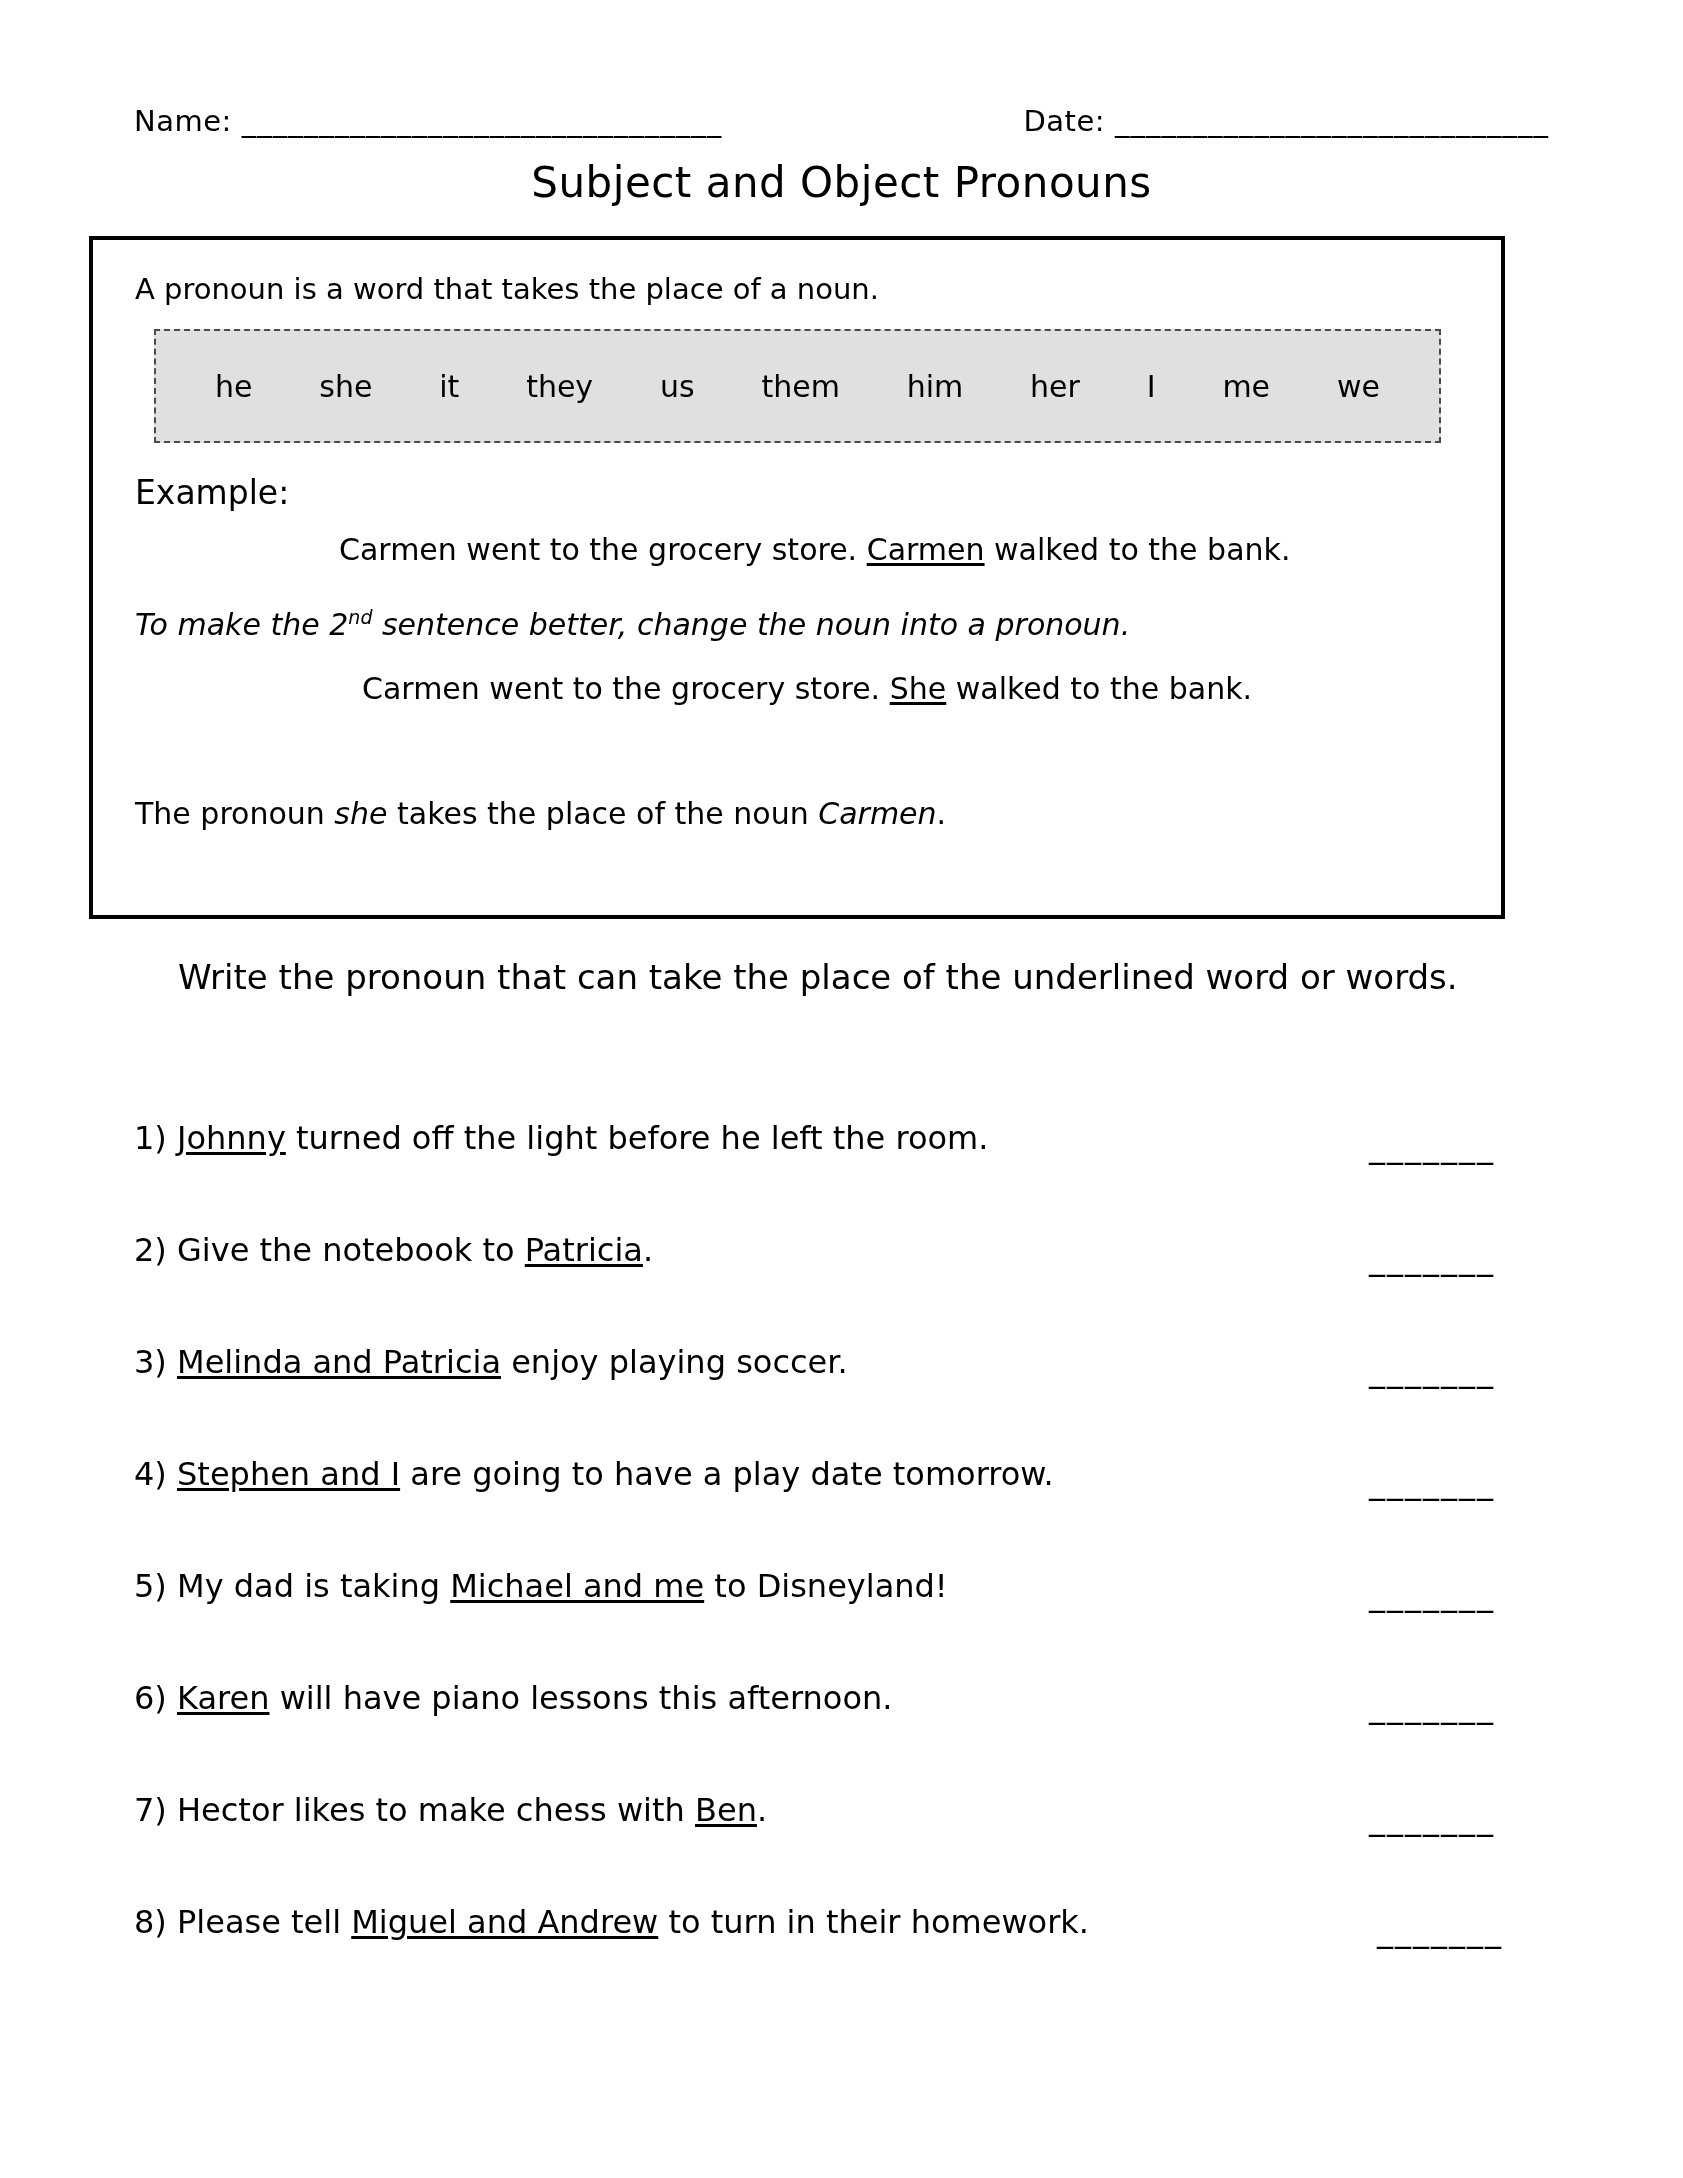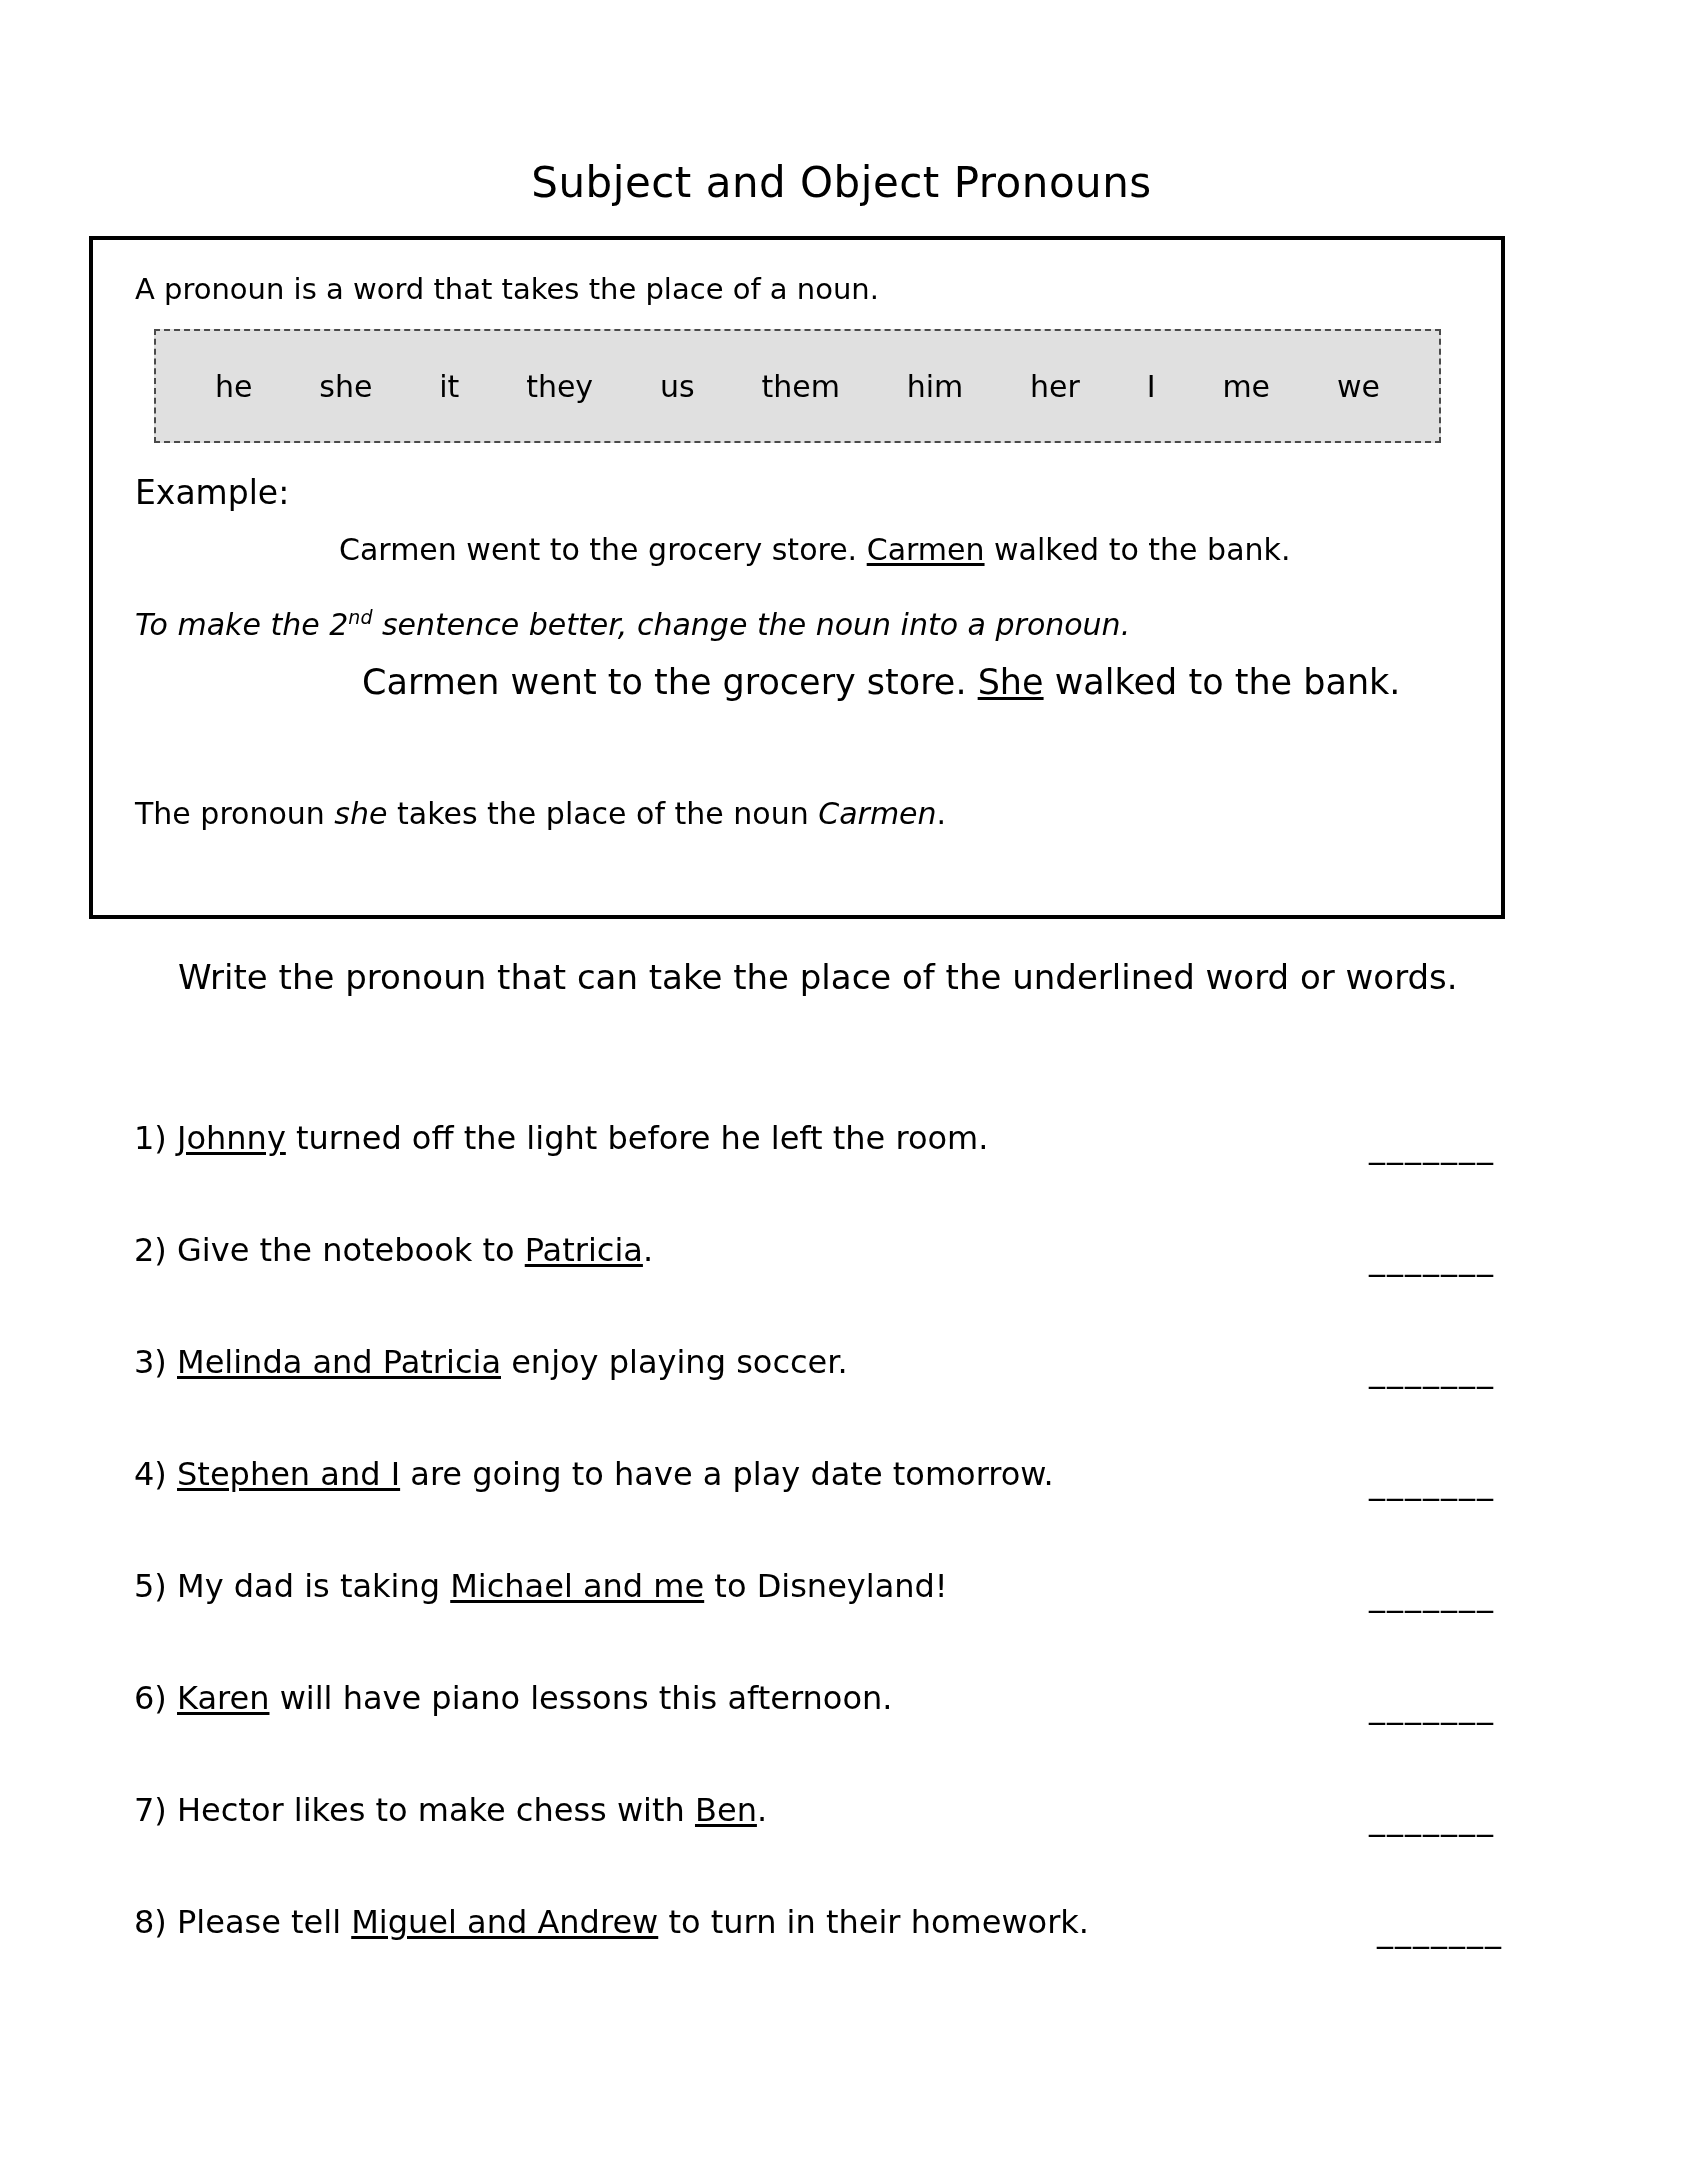--- a/index.html
+++ b/index.html
@@ -111,23 +111,23 @@
     left: 42px;
     font-size: 30px;
     font-style: italic;
   }
   .note-line sup {
     font-size: 19px;
     vertical-align: super;
   }
   .example-line-2 {
     position: absolute;
-    top: 422px;
+    top: 431px;
     left: 269px;
-    font-size: 35px;
+    font-size: 30px;
   }
   .closing-line {
     position: absolute;
     top: 556px;
     left: 42px;
     font-size: 30px;
   }
   .closing-line i { font-style: italic; }
   .u { text-decoration: underline; text-underline-offset: 3px; }
 
@@ -168,20 +168,30 @@
     letter-spacing: 2px;
     white-space: nowrap;
   }
   .q-blank.tight { right: -8px; }
 </style>
 </head>
 <body>
 
 <div class="page">
 
+  <div class="header-row">
+    <div class="header-field">
+      <span class="header-label">Name:</span>
+      <span class="header-rule">_______________________________</span>
+    </div>
+    <div class="header-field">
+      <span class="header-label">Date:</span>
+      <span class="header-rule">____________________________</span>
+    </div>
+  </div>
 
   <div class="title">Subject and Object Pronouns</div>
 
   <div class="box">
     <div class="box-intro">A pronoun is a word that takes the place of a noun.</div>
 
     <div class="pronoun-strip">
       <span>he</span>
       <span>she</span>
       <span>it</span>

